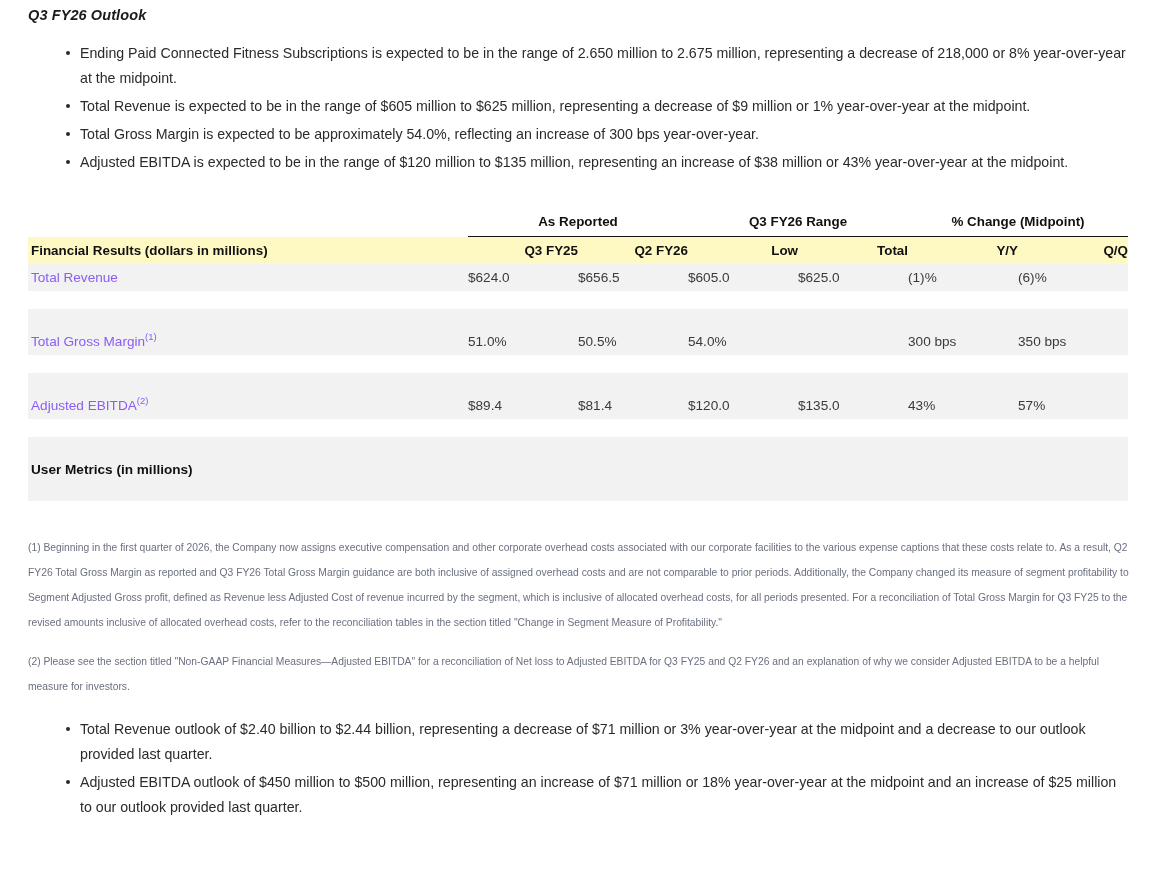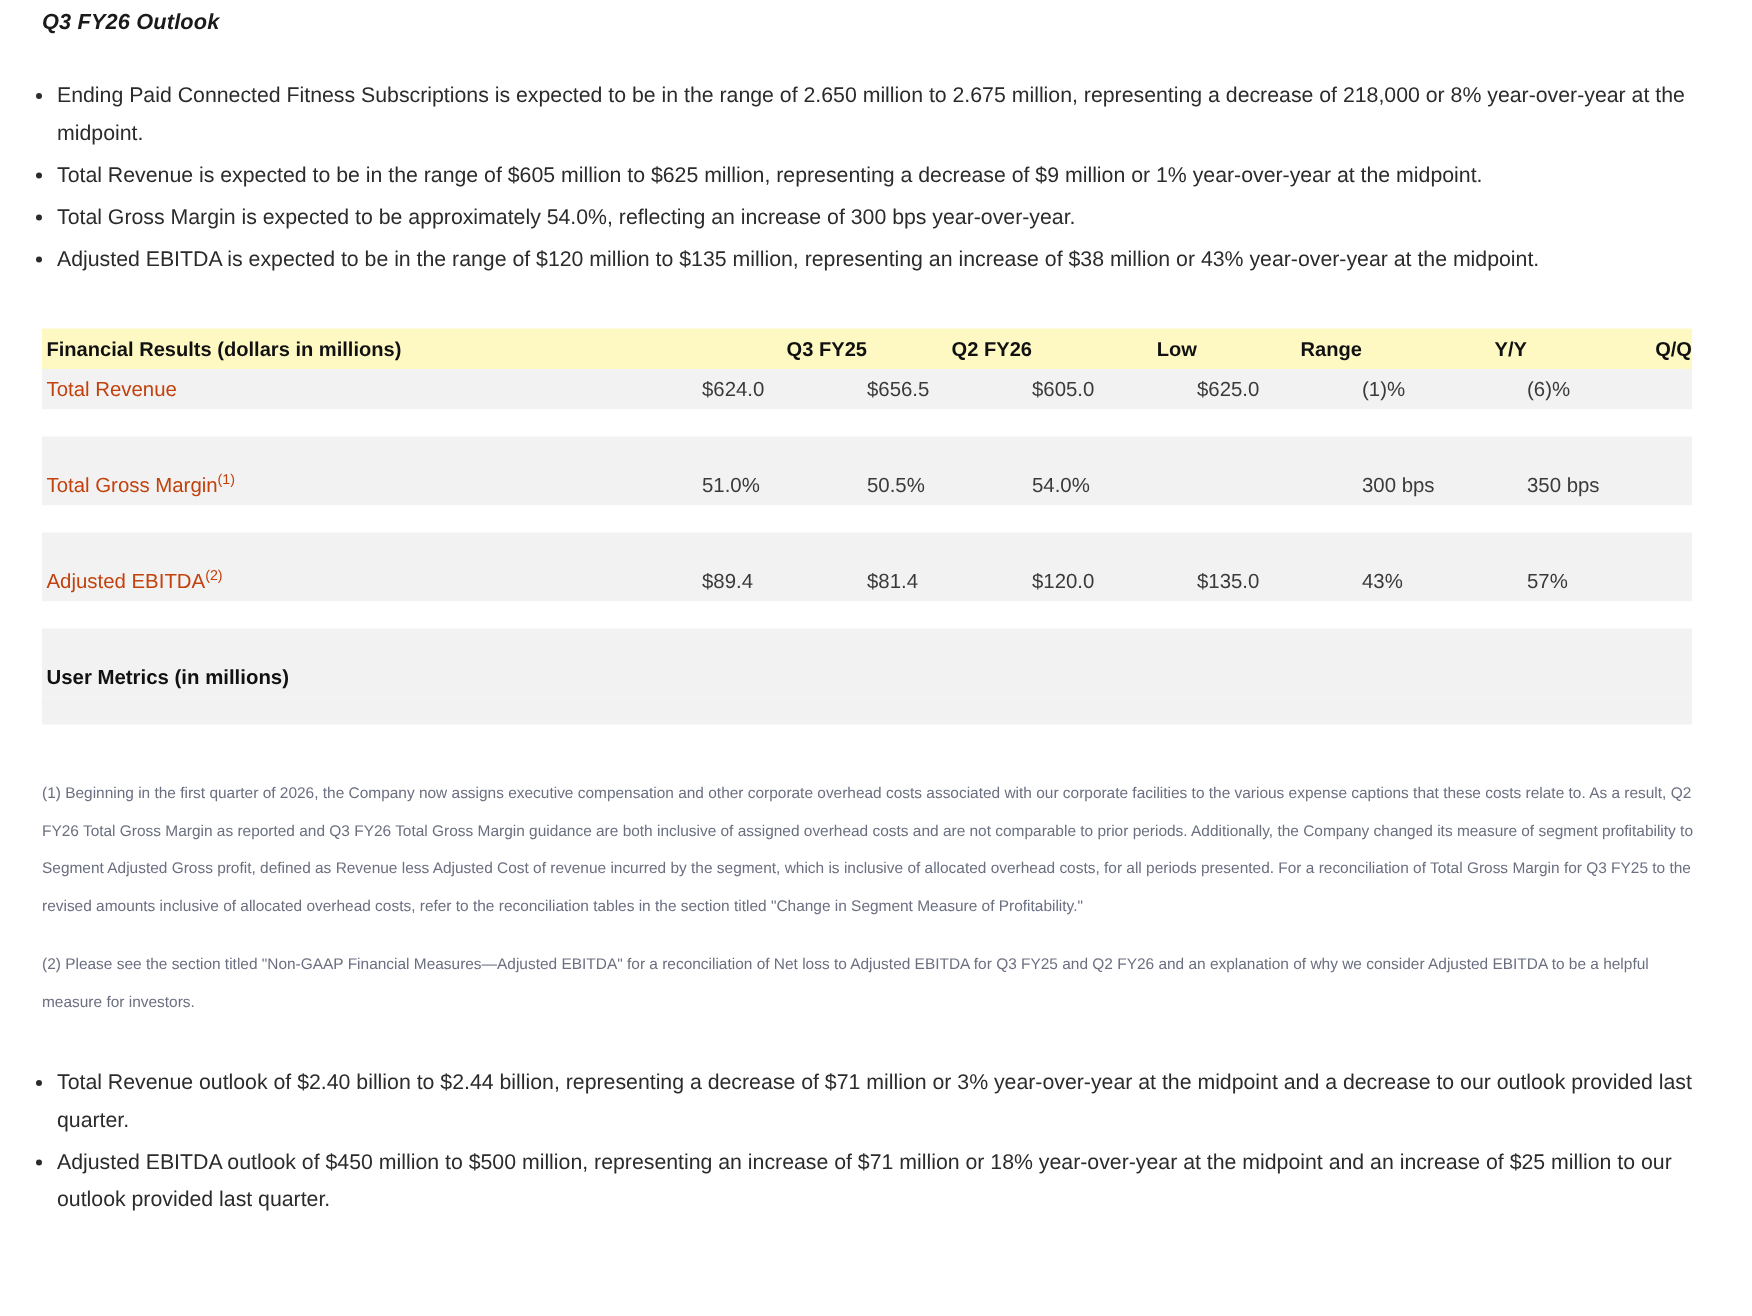--- a/index.html
+++ b/index.html
@@ -26,22 +26,22 @@
     font-style: italic;
     font-size: 14.5px;
     color: #1a1a1a;
     margin: 0;
     padding: 7px 0 0 28px;
     letter-spacing: .1px;
   }
 
   
   ul.bullets {
-    margin: 29px 0 0 0;
-    padding: 0 0 0 38px;
+    margin: 18px 0 0 0;
+    padding: 0 0 0 80px;
     list-style: none;
   }
   ul.bullets li {
     position: relative;
     font-size: 14.2px;
     line-height: 25px;
     color: #2b2b2b;
     padding: 0 40px 3px 0;
   }
   ul.bullets li::before {
@@ -105,21 +105,21 @@
   tr.sub-row th.num { text-align: right; }
 
   
   tr.data-row td {
     height: 27px;
     background: #f2f2f2;
   }
   tr.data-row td.lbl {
     text-align: left;
     padding-left: 3px;
-    color: #c2410c;
+    color: #8b5cf6;
   }
   tr.data-row td.num {
     text-align: left;
     color: #3a3a3a;
   }
   tr.data-row.section td.lbl {
     font-weight: bold;
     color: #111;
   }
   tr.gap-row td {
@@ -172,26 +172,32 @@
       <colgroup>
         <col class="c-label">
         <col class="c-num">
           <col class="c-num">
         <col class="c-num">
           <col class="c-num">
         <col class="c-num">
           <col class="c-num">
       </colgroup>
       <thead>
+        <tr class="group-row">
+          <th class="spacer-col"></th>
+          <th class="grp" colspan="2">As Reported</th>
+          <th class="grp" colspan="2">Q3 FY26 Range</th>
+          <th class="grp" colspan="2">% Change (Midpoint)</th>
+        </tr>
         <tr class="sub-row">
           <th class="lbl">Financial Results (dollars in millions)</th>
           <th class="num">Q3 FY25</th>
           <th class="num">Q2 FY26</th>
           <th class="num">Low</th>
-          <th class="num">Range</th>
+          <th class="num">Total</th>
           <th class="num">Y/Y</th>
           <th class="num">Q/Q</th>
         </tr>
       </thead>
       <tbody>
 
         <tr class="data-row">
           <td class="lbl">Total Revenue</td>
           <td class="num">$624.0</td>
           <td class="num">$656.5</td>

